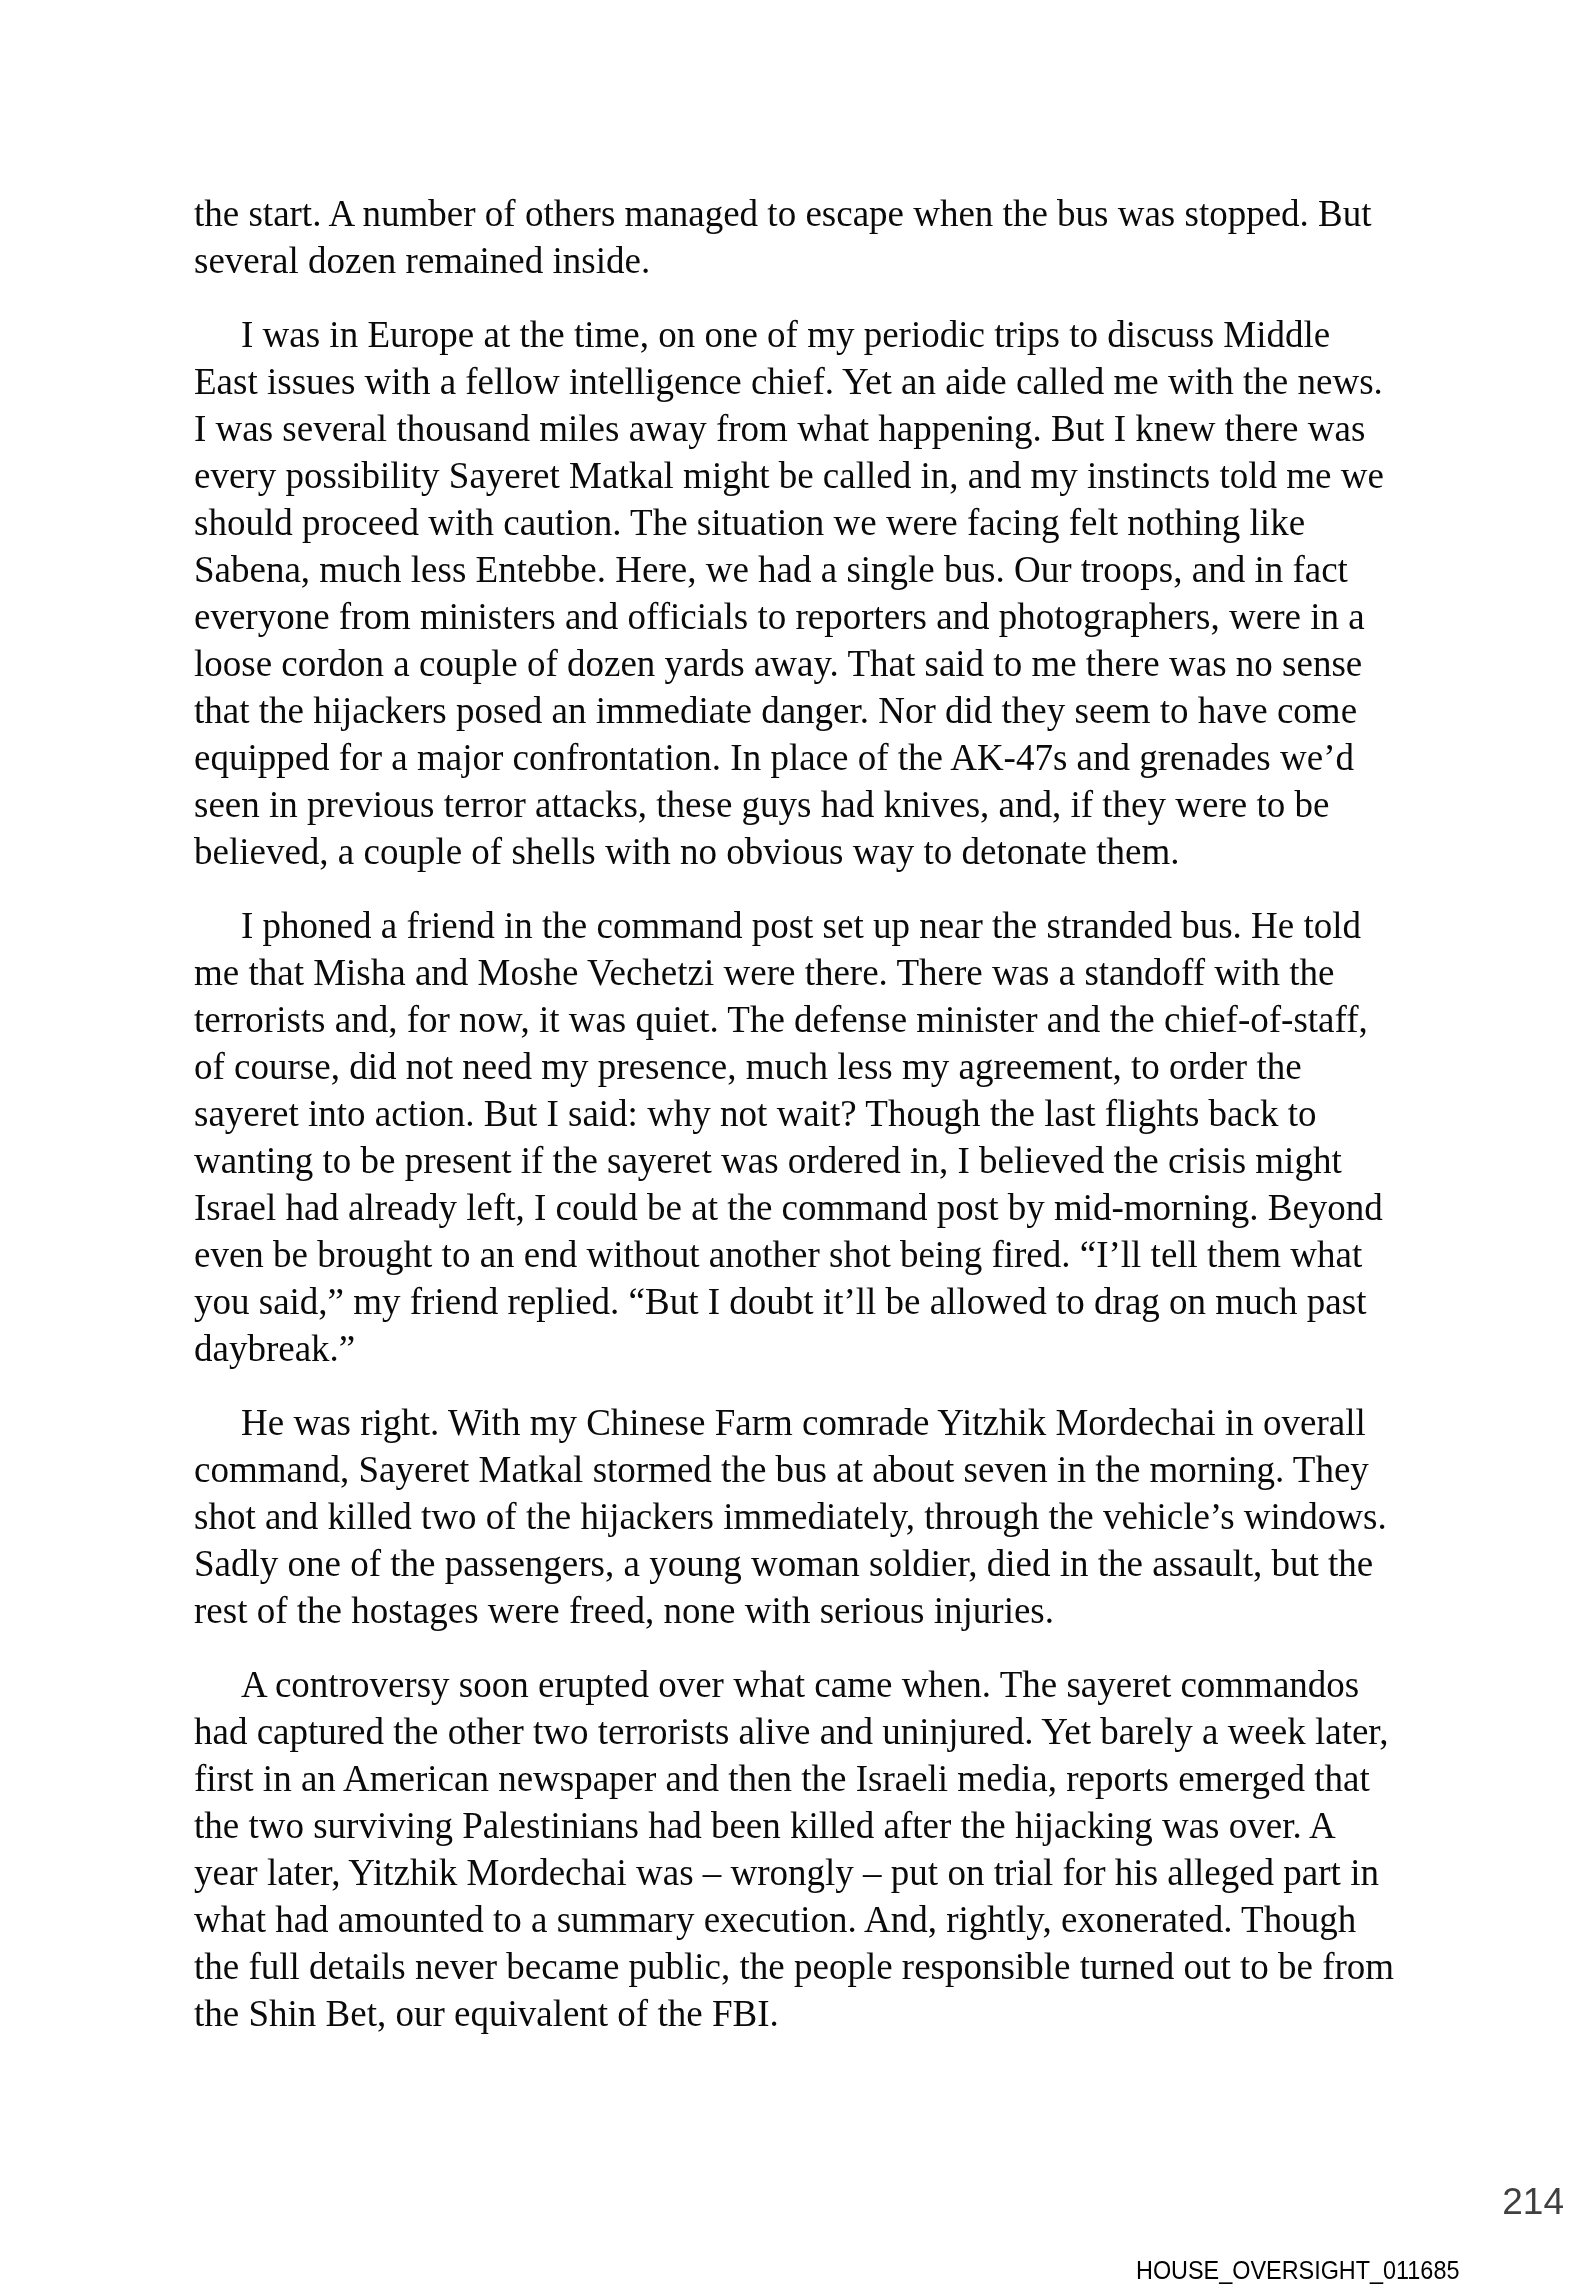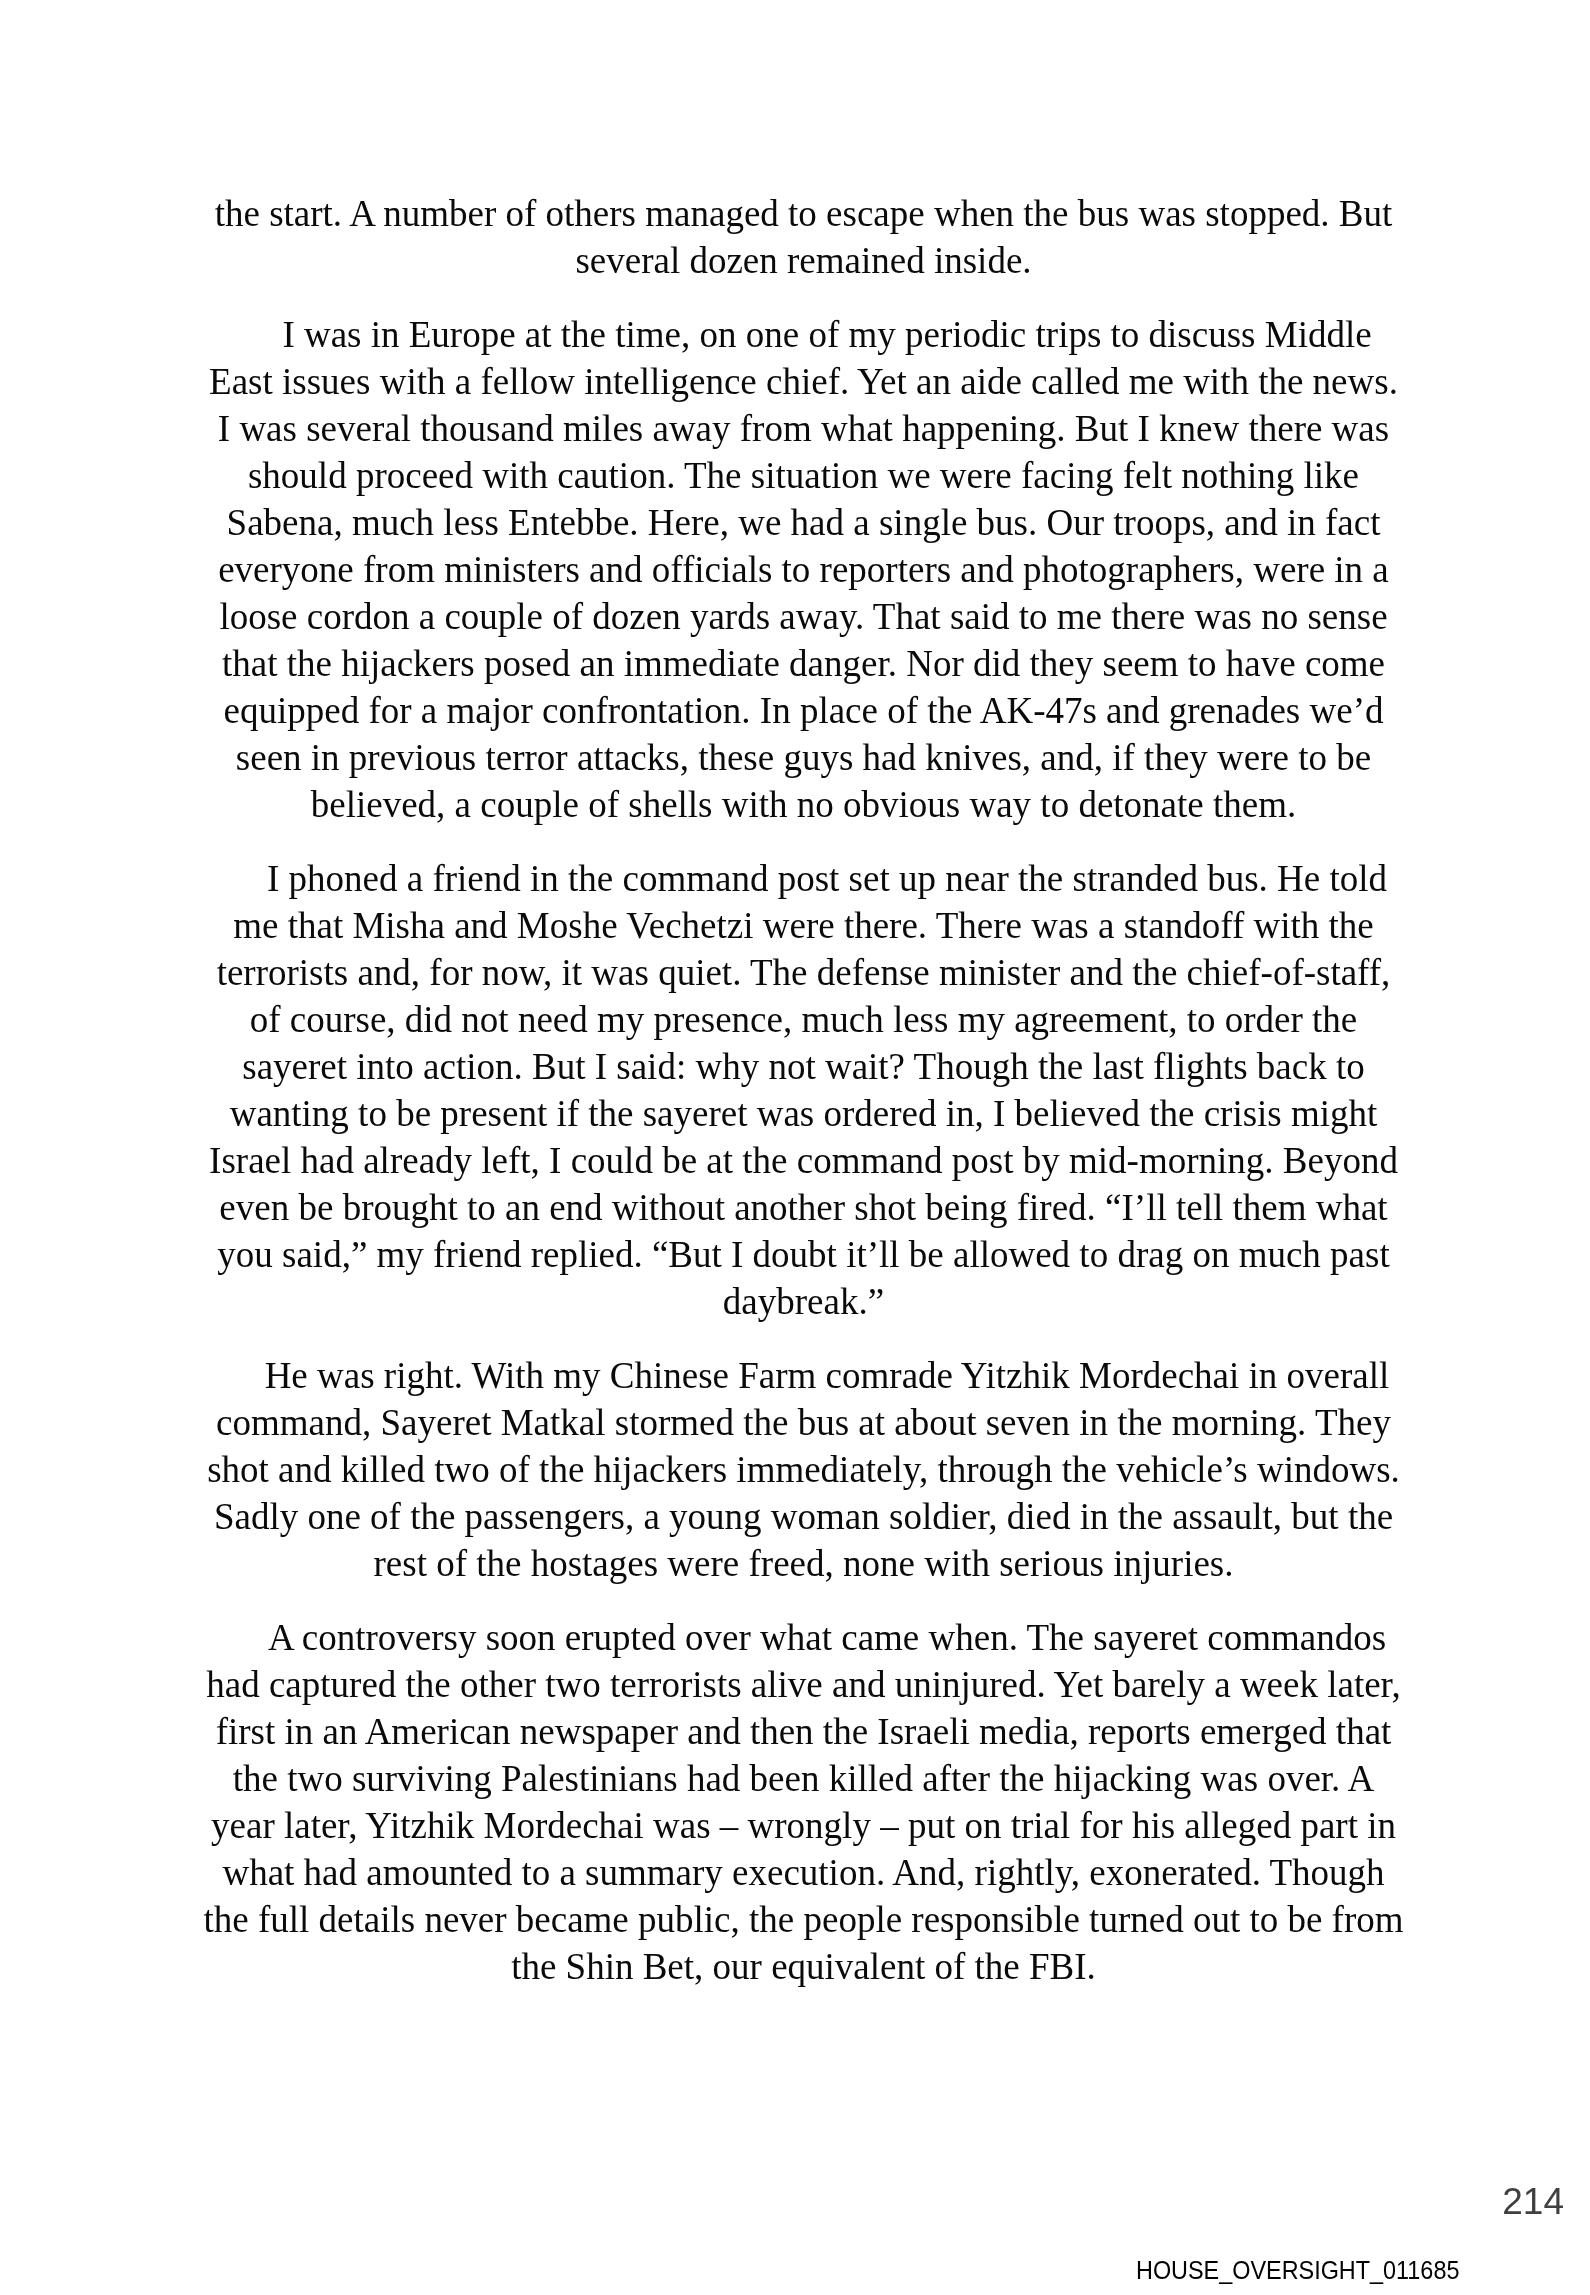--- a/index.html
+++ b/index.html
@@ -30,21 +30,20 @@
     font-size: 37px;
     line-height: 47px;
   }
   .para {
     margin: 0 0 27px 0;
   }
   .line {
     display: block;
     white-space: nowrap;
     height: 47px;
-    text-align: center;
   }
   .para.indent .line:first-child {
     padding-left: 47px;
   }
   .page-number {
     position: absolute;
     right: 27px;
     top: 2181px;
     font-family: "Liberation Sans", "DejaVu Sans", sans-serif;
     font-size: 37px;
@@ -70,20 +69,21 @@
 <div class="page">
   <div class="body-text" id="body-text">
       <p class="para">
         <span class="line">the start. A number of others managed to escape when the bus was stopped. But</span>
         <span class="line">several dozen remained inside.</span>
       </p>
       <p class="para indent">
         <span class="line">I was in Europe at the time, on one of my periodic trips to discuss Middle</span>
         <span class="line">East issues with a fellow intelligence chief. Yet an aide called me with the news.</span>
         <span class="line">I was several thousand miles away from what happening. But I knew there was</span>
+        <span class="line">every possibility Sayeret Matkal might be called in, and my instincts told me we</span>
         <span class="line">should proceed with caution. The situation we were facing felt nothing like</span>
         <span class="line">Sabena, much less Entebbe. Here, we had a single bus. Our troops, and in fact</span>
         <span class="line">everyone from ministers and officials to reporters and photographers, were in a</span>
         <span class="line">loose cordon a couple of dozen yards away. That said to me there was no sense</span>
         <span class="line">that the hijackers posed an immediate danger. Nor did they seem to have come</span>
         <span class="line">equipped for a major confrontation. In place of the AK-47s and grenades we’d</span>
         <span class="line">seen in previous terror attacks, these guys had knives, and, if they were to be</span>
         <span class="line">believed, a couple of shells with no obvious way to detonate them.</span>
       </p>
       <p class="para indent">

